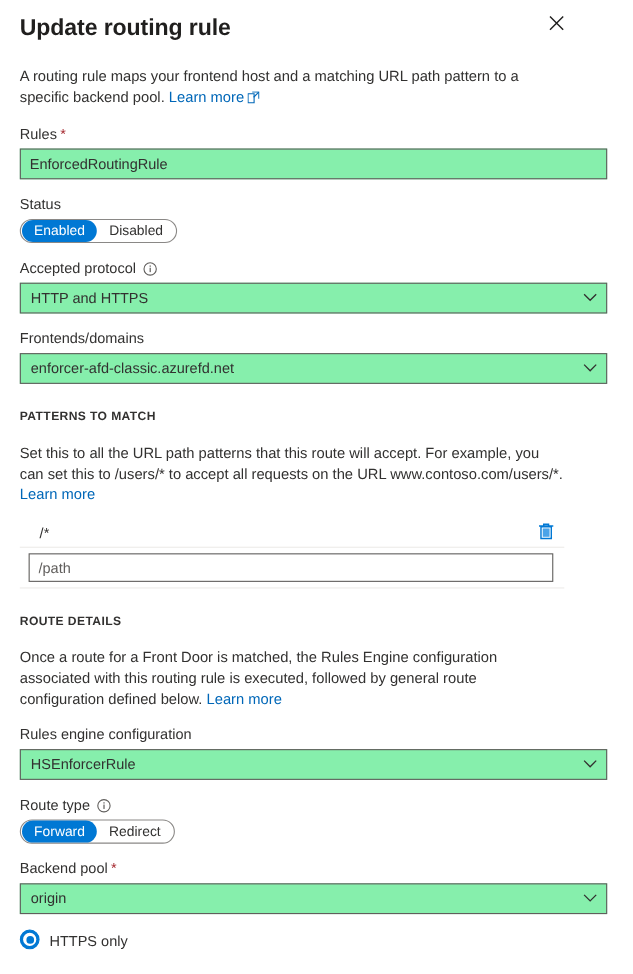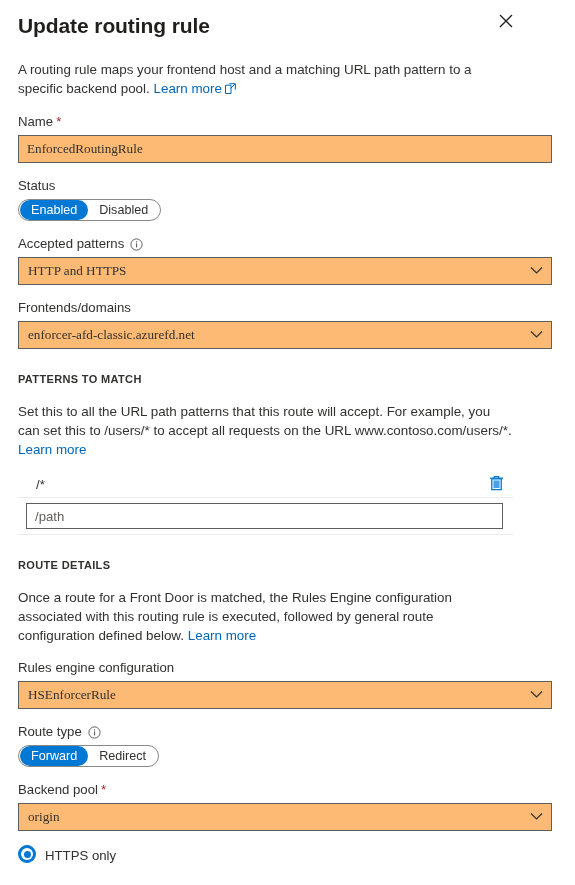--- a/index.html
+++ b/index.html
@@ -95,22 +95,22 @@
     align-items: center;
     cursor: pointer;
   }
 
   input.textbox,
   .selectbox {
     box-sizing: border-box;
     width: 534px;
     height: 28px;
     border: 1px solid #605e5c;
-    background: #fdba74;
-    font-family: Liberation Serif, serif;
+    background: #86efac;
+    font-family: Liberation Sans, sans-serif;
     font-size: 13.2px;
     color: #323130;
     padding: 0 8px;
     line-height: 26px;
     border-radius: 0;
     outline: none;
   }
   input.textbox::placeholder { color: #605e5c; }
 
   .selectbox {
@@ -275,39 +275,39 @@
   <div class="body">
 
     <p class="intro"><span>A routing rule maps your frontend host and a matching URL path pattern to a specific backend pool. </span><a class="link"><span>Learn more</span></a><span class="ext-icon"><svg width="11" height="11" viewBox="0 0 11 11" aria-hidden="true">
             <path d="M0.5 2.2 H6 V10.5 H0.5 Z" fill="none" stroke="#0067b8" stroke-width="1"></path>
             <path d="M4.3 0.7 H10.3 V6.7" fill="none" stroke="#0067b8" stroke-width="1"></path>
             <path d="M5.6 5.4 L10.2 0.8" stroke="#0067b8" stroke-width="1"></path>
           </svg></span></p>
 
     <div class="field">
       <div class="field-label">
-        <span>Name</span>
+        <span>Rules</span>
         <span class="req">*</span>
       </div>
       <input class="textbox" type="text" value="EnforcedRoutingRule" style="">
     </div>
 
     <div class="field">
       <div class="field-label">
         <span>Status</span>
       </div>
       <div class="pill">
         <span class="pill-opt on">Enabled</span>
         <span class="pill-opt">Disabled</span>
       </div>
     </div>
 
     <div class="field">
       <div class="field-label">
-        <span>Accepted patterns</span>
+        <span>Accepted protocol</span>
         <span class="info-icon">
           <svg width="13" height="13" viewBox="0 0 13 13" aria-hidden="true">
             <circle cx="6.5" cy="6.5" r="5.6" fill="none" stroke="#605e5c" stroke-width="1"></circle>
             <rect x="6" y="5.4" width="1.1" height="4" fill="#605e5c"></rect>
             <rect x="6" y="3.3" width="1.1" height="1.2" fill="#605e5c"></rect>
           </svg>
         </span>
       </div>
       <div class="selectbox">
         <span class="value">HTTP and HTTPS</span>

